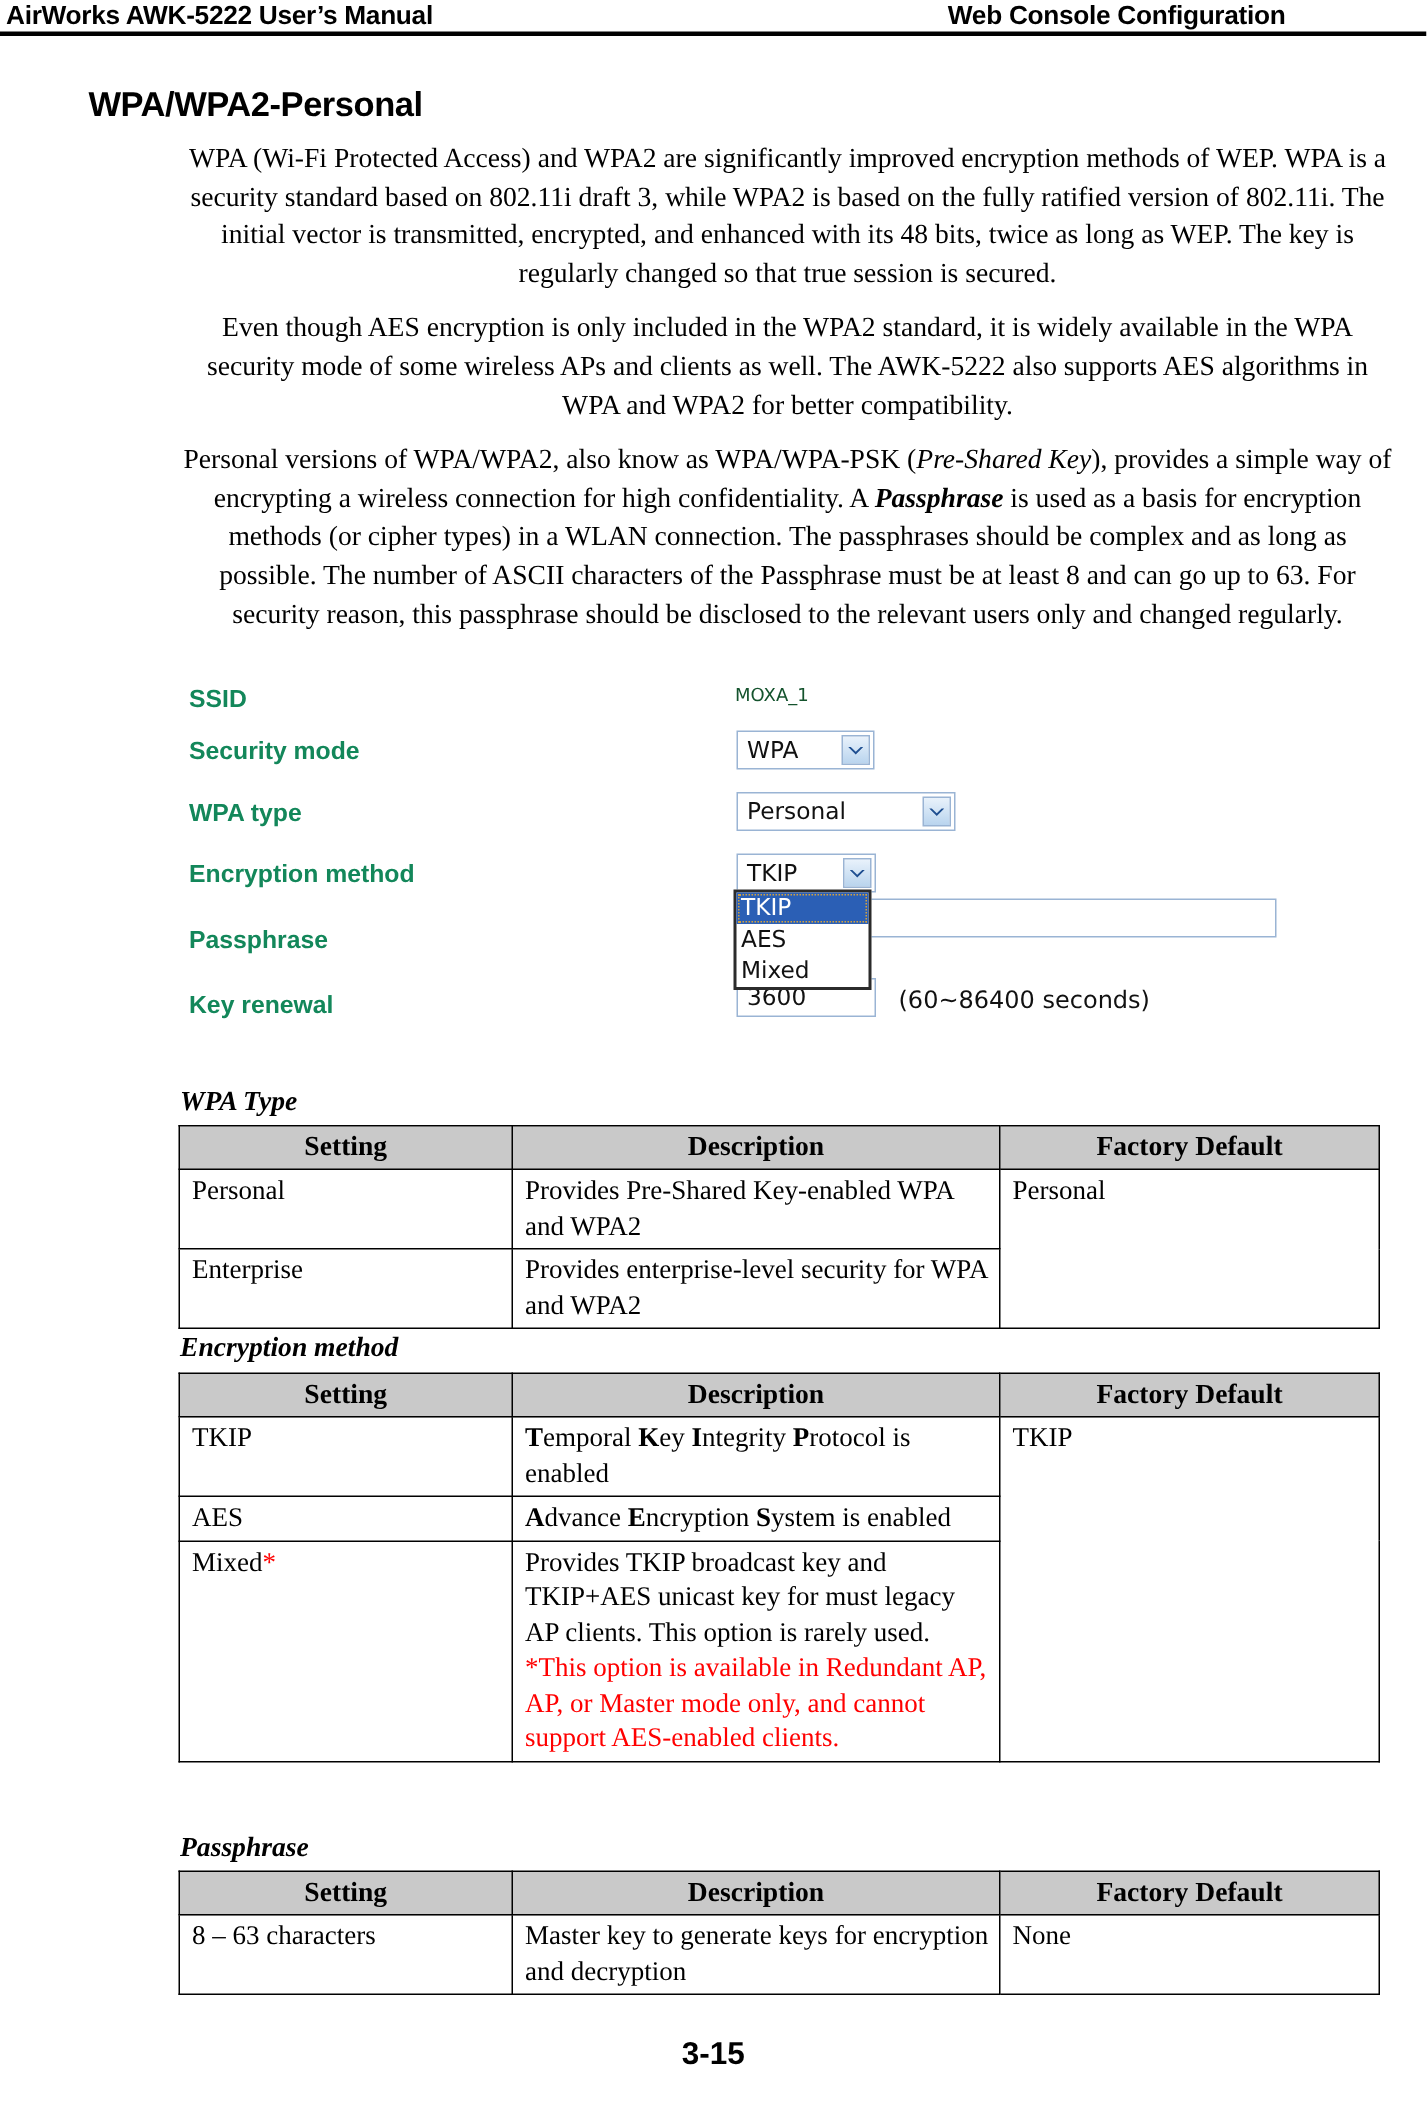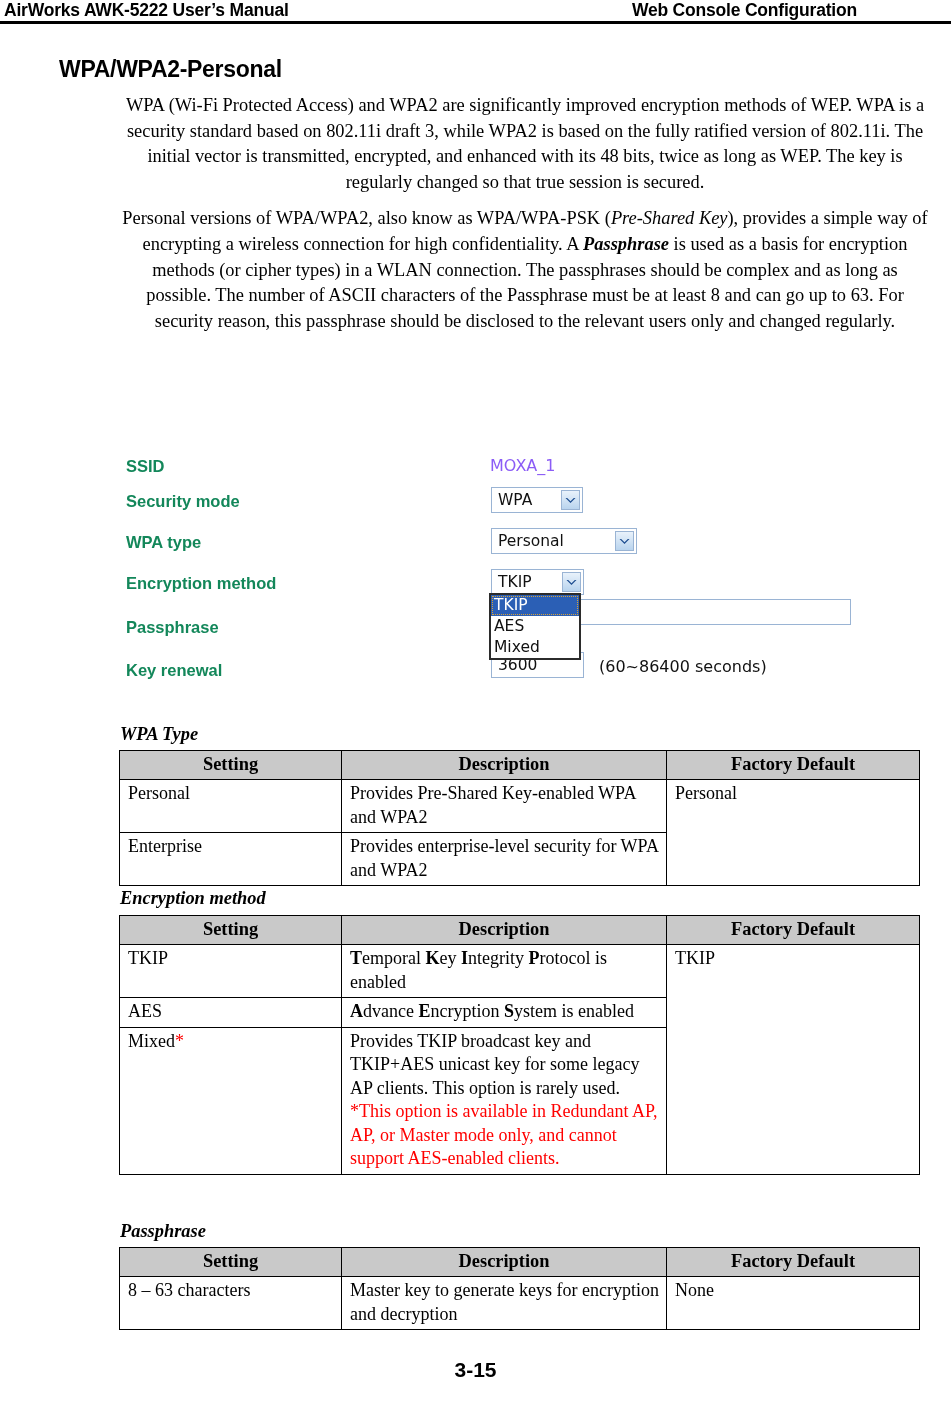--- a/index.html
+++ b/index.html
@@ -94,22 +94,22 @@
     font-family: Liberation Sans, sans-serif;
     font-weight: bold;
     font-size: 16.5px;
     color: #13875A;
     white-space: nowrap;
     letter-spacing: 0px;
   }
   .shot-value-text {
     position: absolute;
     font-family: "DejaVu Sans", sans-serif;
-    font-size: 16px;
-    color: #8b5cf6;
+    font-size: 12px;
+    color: #14532d;
     white-space: nowrap;
   }
   
   .sel {
     position: absolute;
     height: 26px;
     box-sizing: border-box;
     border: 1px solid #9ab4d4;
     background: #ffffff;
     display: flex;
@@ -250,20 +250,21 @@
 <div class="page-header">
   <div class="hdr-left">AirWorks AWK-5222 User’s Manual</div>
   <div class="hdr-right">Web Console Configuration</div>
   <div class="hdr-rule"></div>
 </div>
 
 <div class="section-title">WPA/WPA2-Personal</div>
 
 <div class="body-col" style="top:93px;">
   <p class="para">WPA (Wi-Fi Protected Access) and WPA2 are significantly improved encryption methods of WEP. WPA is a security standard based on 802.11i draft 3, while WPA2 is based on the fully ratified version of 802.11i. The initial vector is transmitted, encrypted, and enhanced with its 48 bits, twice as long as WEP. The key is regularly changed so that true session is secured.</p>
+  <p class="para">Even though AES encryption is only included in the WPA2 standard, it is widely available in the WPA security mode of some wireless APs and clients as well. The AWK-5222 also supports AES algorithms in WPA and WPA2 for better compatibility.</p>
   <p class="para"><span>Personal versions of WPA/WPA2, also know as WPA/WPA-PSK (</span><span class="it">Pre-Shared Key</span><span>), provides a simple way of encrypting a wireless connection for high confidentiality. A </span><span class="bi">Passphrase</span><span> is used as a basis for encryption methods (or cipher types) in a WLAN connection. The passphrases should be complex and as long as possible. The number of ASCII characters of the Passphrase must be at least 8 and can go up to 63. For security reason, this passphrase should be disclosed to the relevant users only and changed regularly.</span></p>
 </div>
 
 <div class="shot">
 
   <div class="shot-label" style="left:7px;  top:14px;">SSID</div>
   <div class="shot-label" style="left:7px;  top:49px;">Security mode</div>
   <div class="shot-label" style="left:7px;  top:90px;">WPA type</div>
   <div class="shot-label" style="left:7px;  top:131px;">Encryption method</div>
   <div class="shot-label" style="left:7px;  top:175px;">Passphrase</div>
@@ -357,21 +358,21 @@
       <td>TKIP</td>
       <td><span class="bst">T</span>emporal <span class="bst">K</span>ey <span class="bst">I</span>ntegrity <span class="bst">P</span>rotocol is enabled</td>
       <td class="fd" rowspan="3" style="border-top:1px solid #000;border-bottom:1px solid #000;">TKIP</td>
     </tr>
     <tr>
       <td>AES</td>
       <td><span class="bst">A</span>dvance <span class="bst">E</span>ncryption <span class="bst">S</span>ystem is enabled</td>
     </tr>
     <tr>
       <td>Mixed<span class="red">*</span></td>
-      <td><span>Provides TKIP broadcast key and TKIP+AES unicast key for some legacy AP clients. This option is rarely used. </span><span class="red">*This option is available in Redundant AP, AP, or Master mode only, and cannot support AES-enabled clients.</span></td>
+      <td><span>Provides TKIP broadcast key and TKIP+AES unicast key for must legacy AP clients. This option is rarely used. </span><span class="red">*This option is available in Redundant AP, AP, or Master mode only, and cannot support AES-enabled clients.</span></td>
     </tr>
   </tbody>
 </table>
 
 <div class="tbl-caption" style="top:1221px;">Passphrase</div>
 <table class="spec" style="top:1247px;">
   <colgroup>
       <col class="c1">
       <col class="c2">
       <col class="c3">

